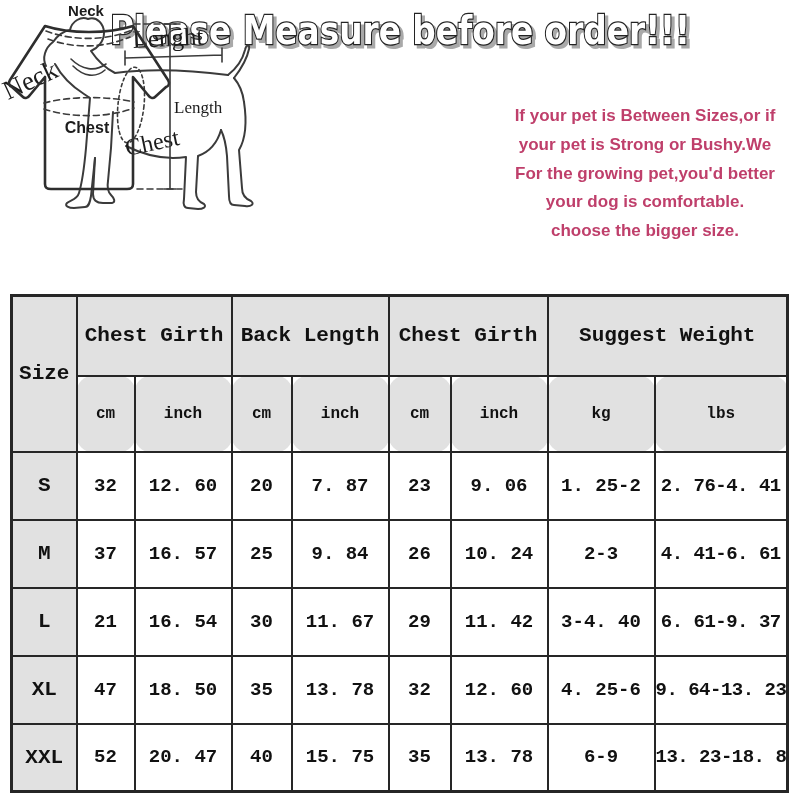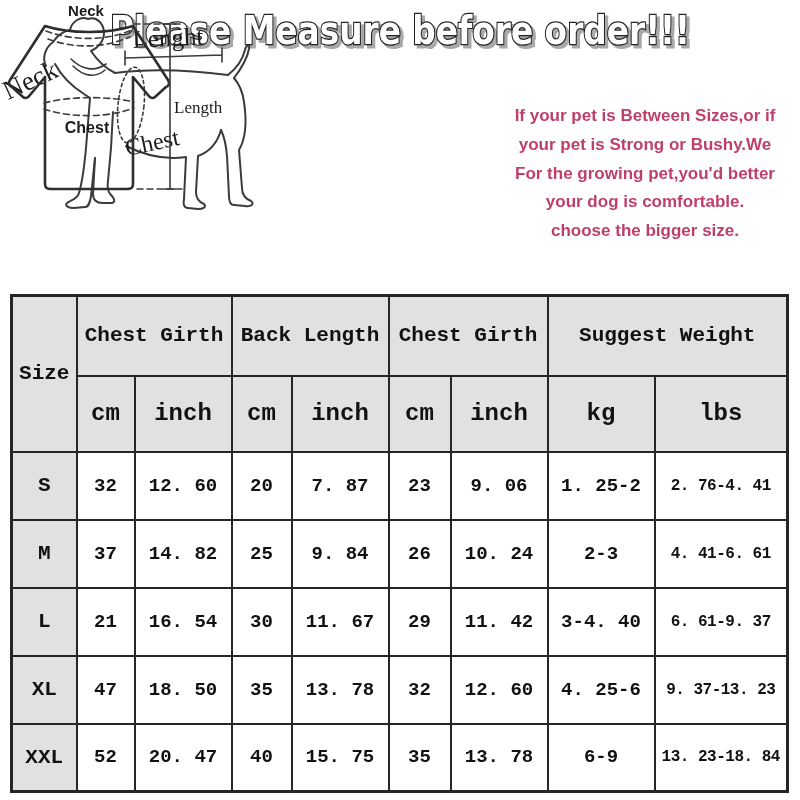--- a/index.html
+++ b/index.html
@@ -42,24 +42,24 @@
   }
   table.size th,table.size td{
     border:2px solid var(--tableBorder,#262626);
     text-align:center;vertical-align:middle;padding:0;font-weight:bold;
     white-space:nowrap;overflow:hidden;
   }
   thead tr.group-row{height:80px;}
   thead tr.unit-row{height:76px;}
   tbody tr{height:68px;}
   thead th{background:var(--headerBg,#e1e1e1);font-size:21px;}
-  thead tr.unit-row th{font-size:24px;}
+  thead tr.unit-row th{font-size:16px;border-radius:15px;}
   tbody th{background:var(--headerBg,#e1e1e1);font-size:21px;}
   tbody td{background:#ffffff;font-size:19px;margin-top:28px;}
-  tbody td.lbs{font-size:16px;letter-spacing:-0.5px;font-family:Liberation Mono, monospace;}
+  tbody td.lbs{font-size:19px;letter-spacing:-0.5px;font-family:Liberation Mono, monospace;}
 </style>
 </head>
 <body>
 
 <svg class="title-svg" width="800" height="64">
   <text class="title-shadow" x="403" y="47" text-anchor="middle" textLength="580" lengthAdjust="spacingAndGlyphs">Please Measure before order!!!</text>
   <text class="title-main" x="400" y="44" text-anchor="middle" textLength="580" lengthAdjust="spacingAndGlyphs">Please Measure before order!!!</text>
 </svg>
 
 <svg class="dog-svg" width="270" height="218" viewBox="0 0 270 218">
@@ -154,21 +154,21 @@
       <td>20</td>
       <td>7. 87</td>
       <td>23</td>
       <td>9. 06</td>
       <td>1. 25-2</td>
       <td class="lbs">2. 76-4. 41</td>
     </tr>
     <tr>
       <th>M</th>
       <td>37</td>
-      <td>14. 82</td>
+      <td>16. 57</td>
       <td>25</td>
       <td>9. 84</td>
       <td>26</td>
       <td>10. 24</td>
       <td>2-3</td>
       <td class="lbs">4. 41-6. 61</td>
     </tr>
     <tr>
       <th>L</th>
       <td>21</td>
@@ -182,21 +182,21 @@
     </tr>
     <tr>
       <th>XL</th>
       <td>47</td>
       <td>18. 50</td>
       <td>35</td>
       <td>13. 78</td>
       <td>32</td>
       <td>12. 60</td>
       <td>4. 25-6</td>
-      <td class="lbs">9. 37-13. 23</td>
+      <td class="lbs">9. 64-13. 23</td>
     </tr>
     <tr>
       <th>XXL</th>
       <td>52</td>
       <td>20. 47</td>
       <td>40</td>
       <td>15. 75</td>
       <td>35</td>
       <td>13. 78</td>
       <td>6-9</td>

